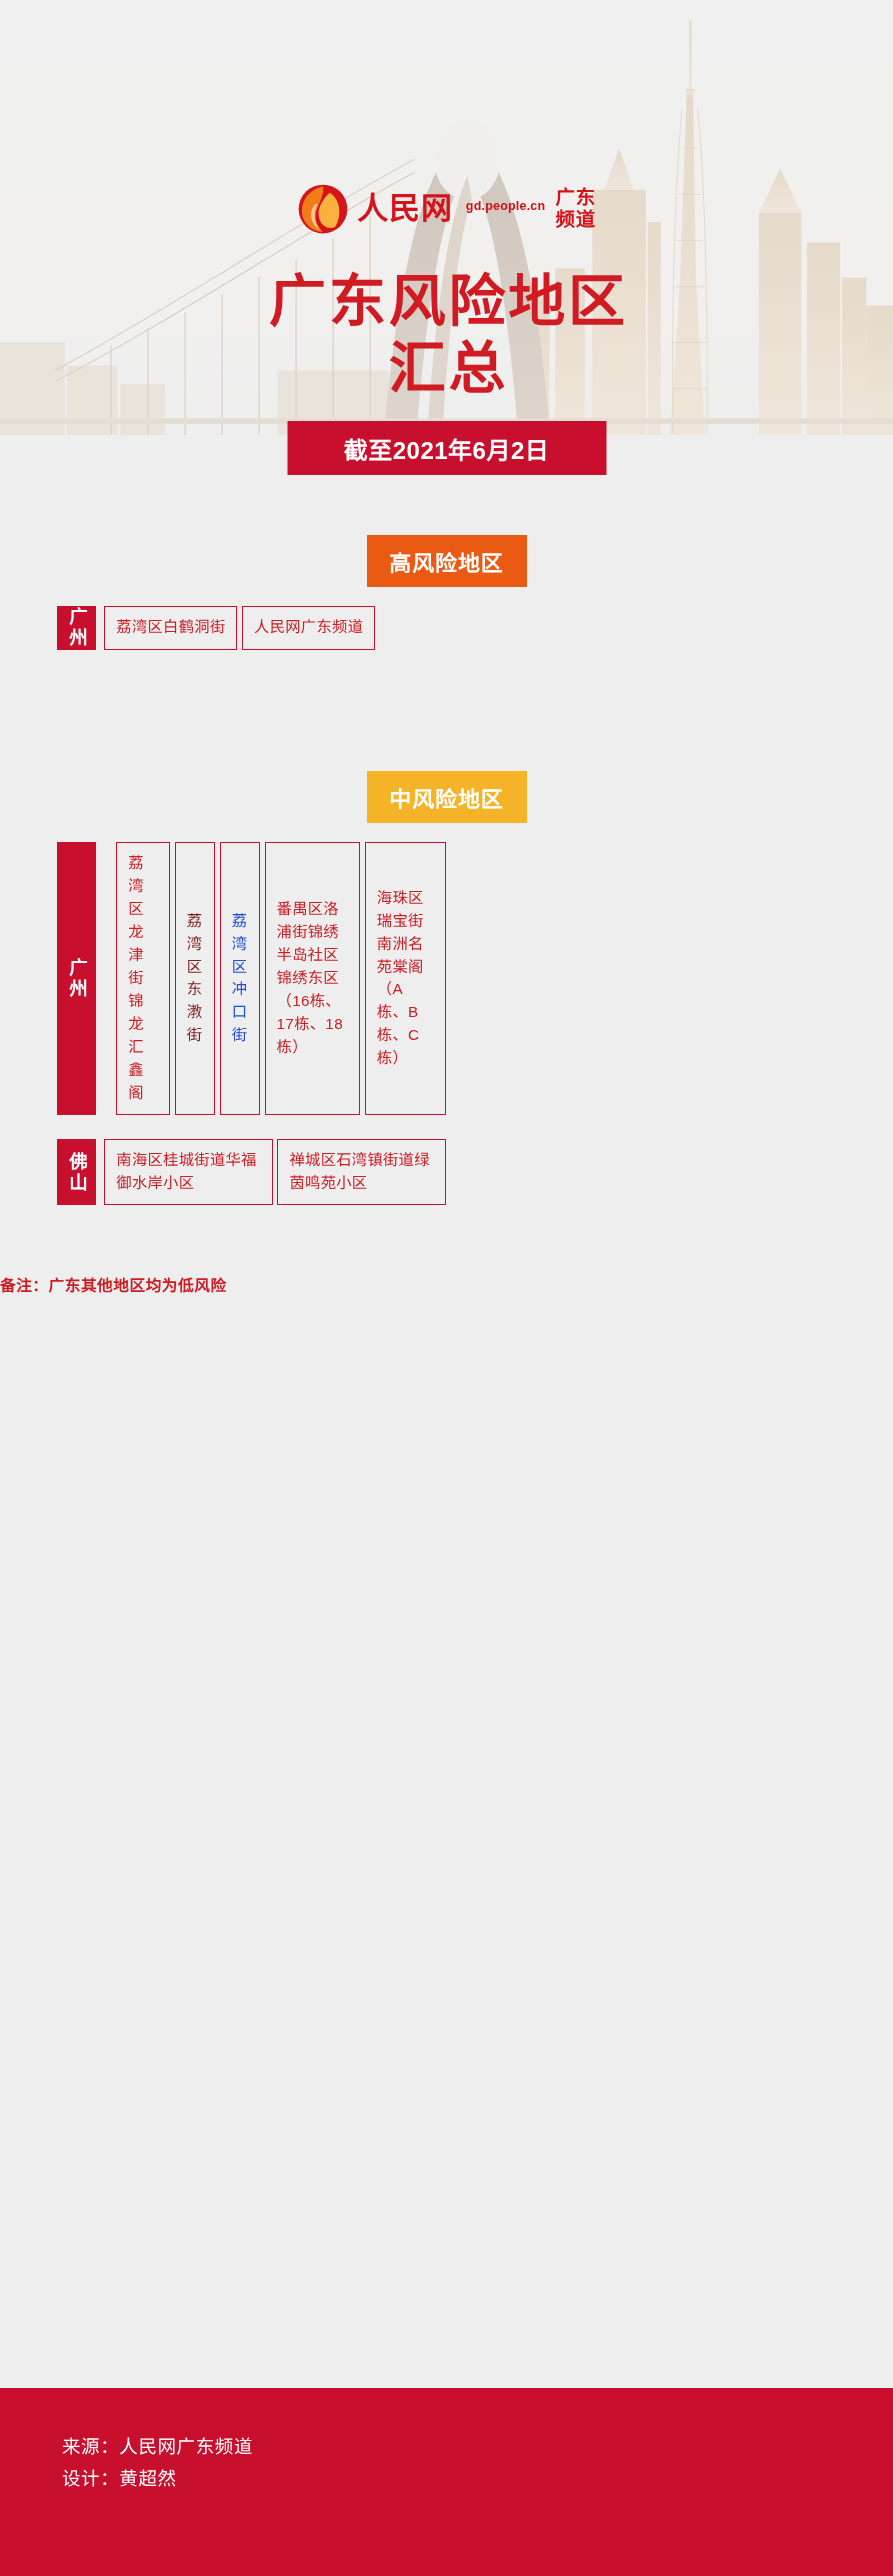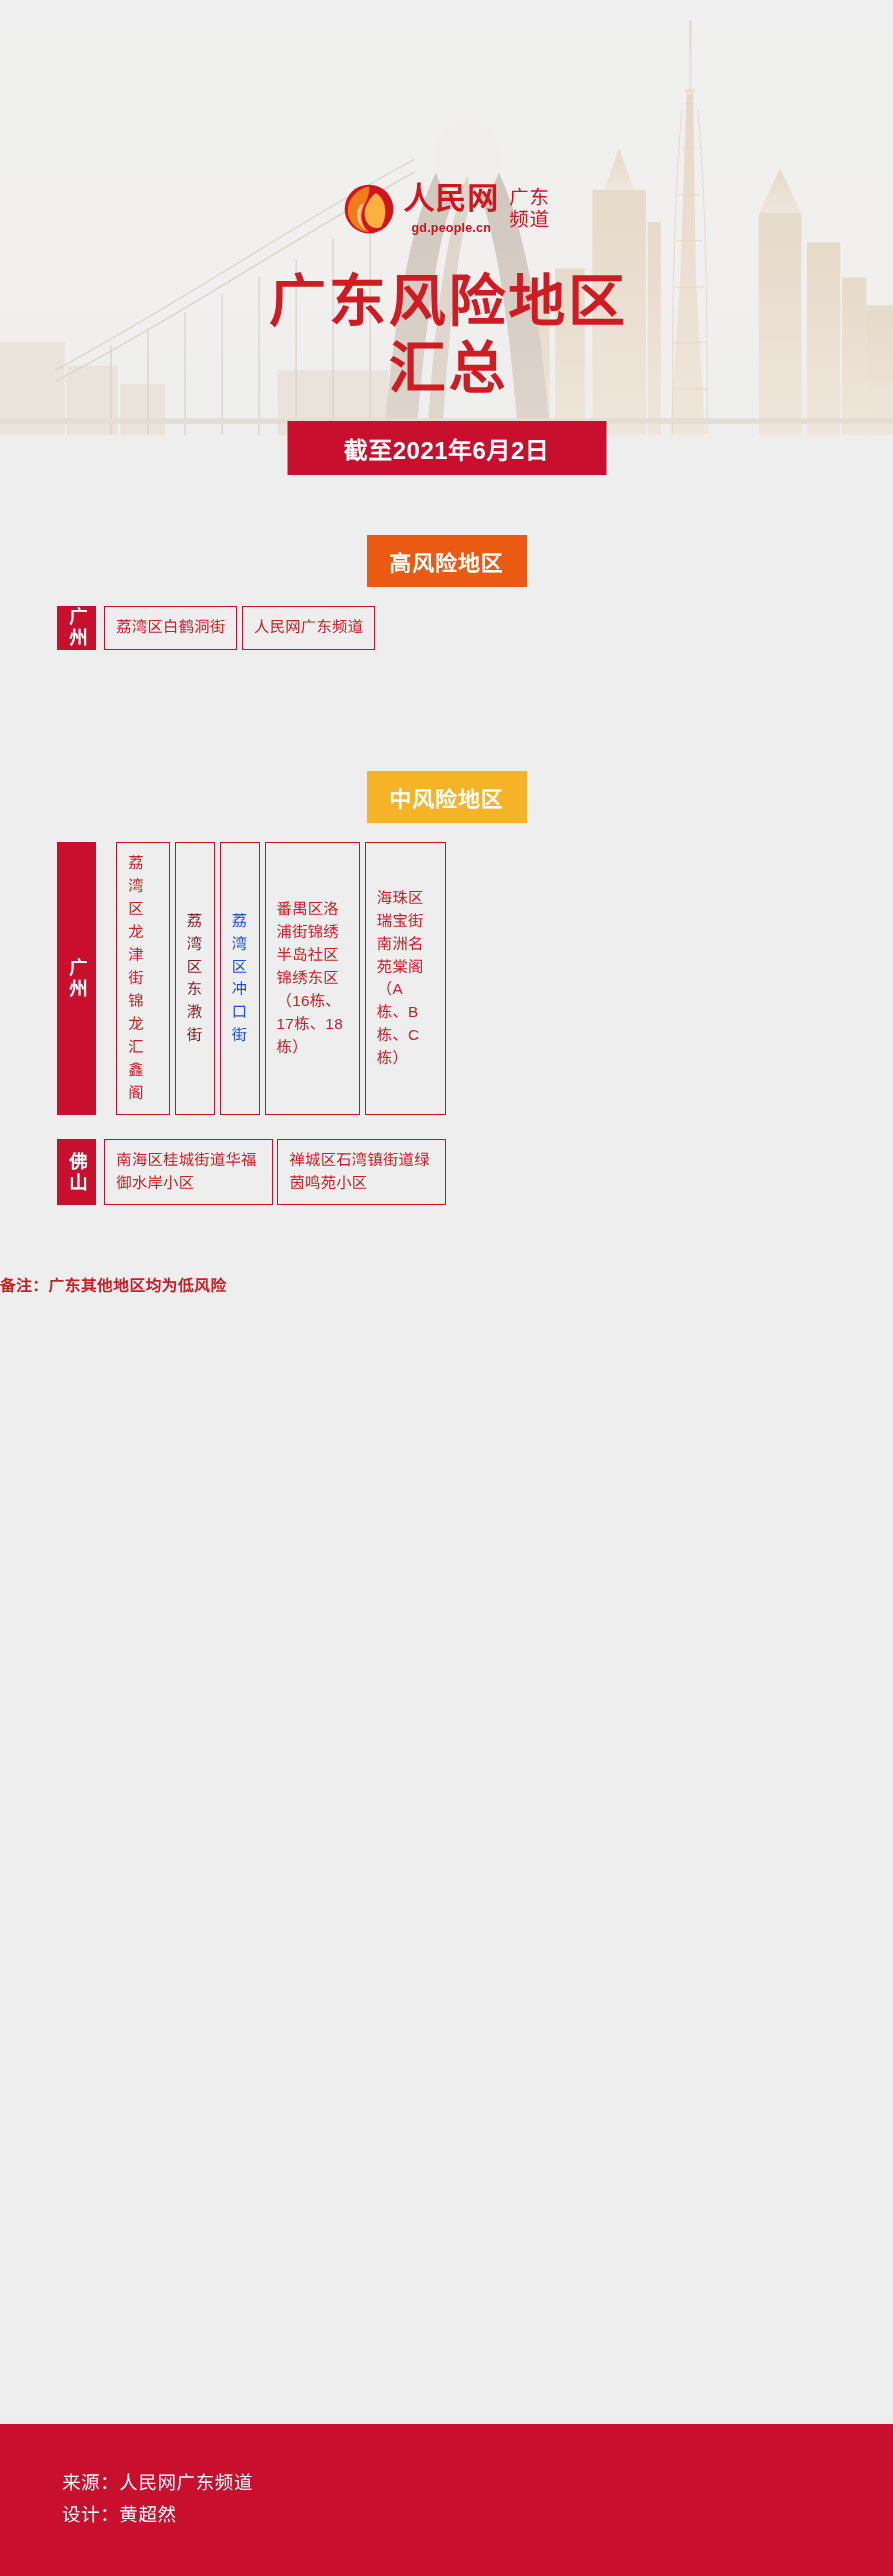--- a/index.html
+++ b/index.html
@@ -34,42 +34,42 @@
   .logo-wrap {
     position: absolute;
     left: 0; right: 0;
     top: 183px;
     display: flex;
     justify-content: center;
     align-items: center;
     gap: 8.3px;
   }
   .logo-mark { width: 52px; height: 52px; display: block; }
-  .logo-text-col { display: flex; flex-direction: column; align-items: center; }
+  .logo-text-col { display: flex; align-items: flex-start; gap: 13px; }
   .logo-cn {
     font-family: "Liberation Serif", "DejaVu Serif", serif;
     font-size: 31px;
     font-weight: bold;
     color: #d4131a;
     letter-spacing: 0.9px;
     line-height: 1.02;
   }
   .logo-url {
     font-size: 12.5px;
     font-weight: bold;
     color: #cf1118;
     letter-spacing: 0.2px;
     margin-top: 6px;
   }
   .logo-sub {
     display: flex;
     flex-direction: column;
     justify-content: center;
     font-size: 19.4px;
-    font-weight: normal;
+    font-weight: bold;
     color: #d4131a;
     line-height: 1.12;
     letter-spacing: 0.9px;
     margin-left: 1.9px;
   }
 
   
   .main-title {
     position: absolute;
     left: 4px; right: 0;
@@ -177,21 +177,21 @@
     font-weight: bold;
     letter-spacing: 0.5px;
   }
 
   
   .footer {
     position: absolute;
     left: 0;
     bottom: 0;
     width: 893px;
-    height: 152px;
+    height: 188px;
     background: #c8102e;
     color: #ffffff;
     box-sizing: border-box;
     padding: 43px 0 0 62px;
   }
   .footer-line {
     font-size: 18.5px;
     letter-spacing: 0.6px;
     line-height: 1.72;
   }

